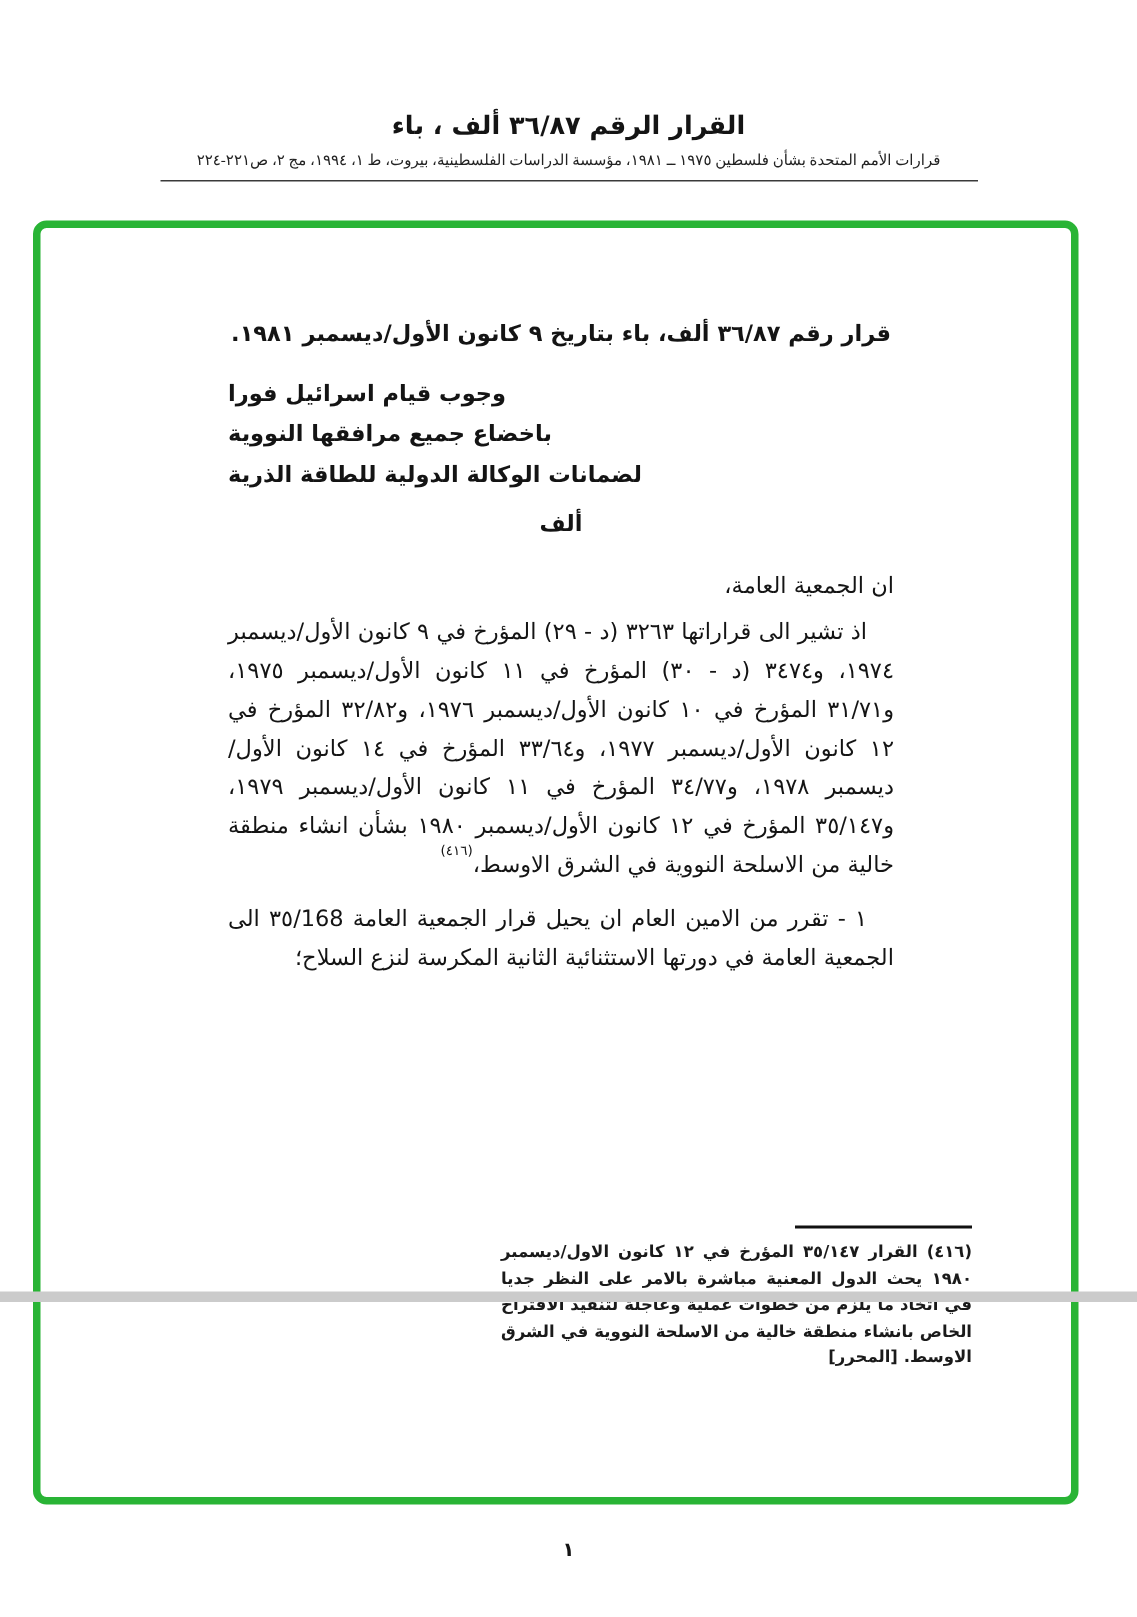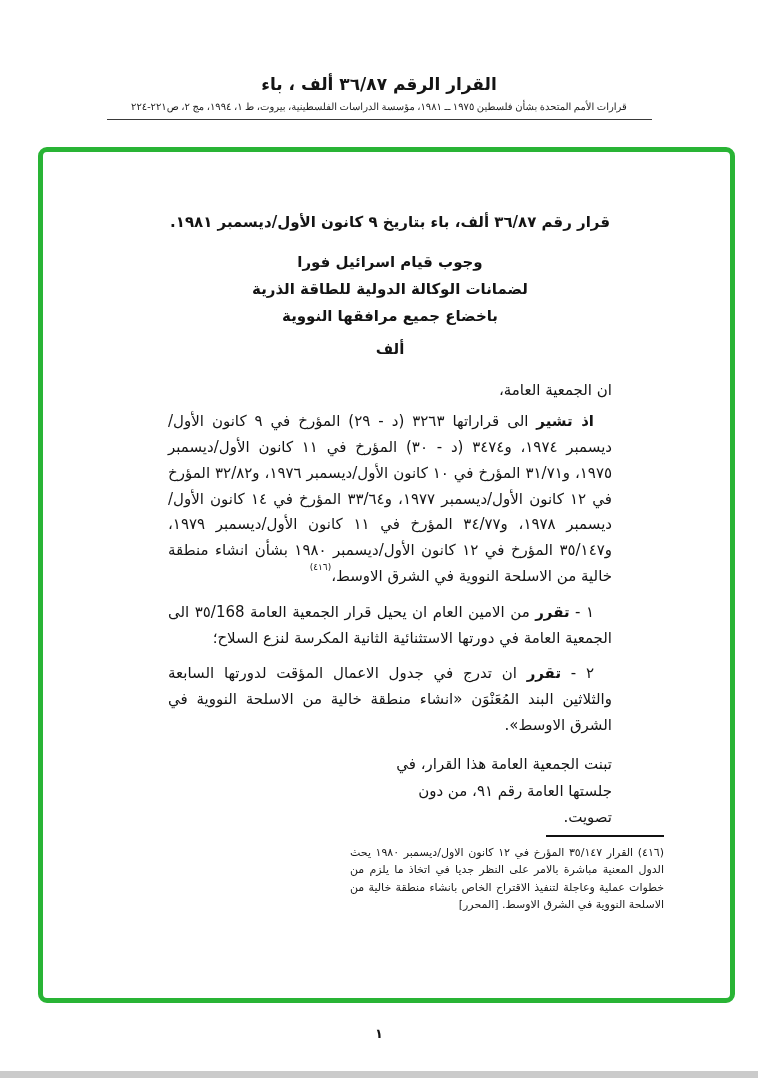--- a/index.html
+++ b/index.html
@@ -4,59 +4,59 @@
   <style>
     * { margin: 0; padding: 0; box-sizing: border-box; }
     html, body { background: #ffffff; }
     body {
       width: 758px; height: 1078px;
       font-family: "DejaVu Sans", sans-serif;
       color: #141414;
       position: relative;
       overflow: hidden;
     }
-    .sheet { width: 758px; height: 1078px; position: relative; background: #fff; }
+    .sheet { width: 758px; height: 868px; position: relative; background: #fff; }
 
     
     .top-header { text-align: center; padding-top: 74px; }
     .header-title {
       font-size: 17px; font-weight: bold; direction: rtl;
       letter-spacing: 0.5px;
     }
     .citation-wrap {
       width: 545px; margin: 7px auto 0;
       border-bottom: 1.5px solid #3a3a3a;
       padding-bottom: 7px;
     }
     .citation {
       font-size: 10px; direction: rtl; white-space: nowrap;
       color: #222;
       font-family: Liberation Serif, serif;
     }
 
     
     .green-box {
-      position: absolute; left: 38px; top: 147px;
+      position: absolute; left: 22px; top: 147px;
       width: 697px; height: 856px;
       border: 5px solid #29b435; border-radius: 9px;
       background: #fff;
     }
     .content {
       direction: rtl;
       padding: 58px 118px 0 125px;
       font-size: 15px;
       line-height: 1.72;
       text-align: right;
     }
     .doc-title { text-align: center; font-weight: bold; margin-bottom: 13px; }
     .subtitle-block { margin-bottom: 4px; }
-    .subtitle { text-align: center; font-weight: bold; line-height: 1.82; }
+    .subtitle { text-align: left; font-weight: bold; line-height: 1.82; }
     .section-label { text-align: center; font-weight: bold; margin: 6px 0 16px; }
     .opening { font-weight: normal; margin-bottom: 5px; }
-    .bold { font-weight: bold; }
+    .bold { font-weight: normal; }
     .para {
       text-align: justify;
       text-indent: 18px;
       margin-bottom: 10px;
     }
     .fn-ref { font-size: 9px; position: relative; top: -5px; }
     .adoption {
       width: 240px;
       margin-top: 12px;
       text-align: right;
@@ -66,20 +66,21 @@
     
     .footnote {
       position: absolute;
       right: 66px; bottom: 84px;
       width: 314px;
       direction: rtl;
       font-size: 11px;
       line-height: 1.6;
       text-align: justify;
       color: #1a1a1a;
+      font-weight: bold;
     }
     .footnote-rule {
       width: 118px;
       border-top: 2px solid #111;
       margin-bottom: 7px;
     }
 
     .page-number {
       position: absolute; top: 1026px; left: 0;
       width: 100%; text-align: center;
@@ -104,35 +105,33 @@
   </div>
 
   <div class="green-box">
 
     <div class="content" dir="rtl" lang="ar">
 
       <p class="doc-title">قرار رقم ٣٦/٨٧ ألف، باء بتاريخ ٩ كانون الأول/ديسمبر ١٩٨١.</p>
 
       <div class="subtitle-block">
         <p class="subtitle">وجوب قيام اسرائيل فورا</p>
+        <p class="subtitle">باخضاع جميع مرافقها النووية</p>
         <p class="subtitle">لضمانات الوكالة الدولية للطاقة الذرية</p>
-        <p class="subtitle">باخضاع جميع مرافقها النووية</p>
       </div>
 
       <p class="section-label">ألف</p>
 
       <p class="opening">ان الجمعية العامة،</p>
 
       <p class="para"><span class="bold">اذ تشير</span><span> الى قراراتها ٣٢٦٣ (د - ٢٩) المؤرخ في ٩ كانون الأول/ديسمبر ١٩٧٤، و٣٤٧٤ (د - ٣٠) المؤرخ في ١١ كانون الأول/ديسمبر ١٩٧٥، و٣١/٧١ المؤرخ في ١٠ كانون الأول/ديسمبر ١٩٧٦، و٣٢/٨٢ المؤرخ في ١٢ كانون الأول/ديسمبر ١٩٧٧، و٣٣/٦٤ المؤرخ في ١٤ كانون الأول/ديسمبر ١٩٧٨، و٣٤/٧٧ المؤرخ في ١١ كانون الأول/ديسمبر ١٩٧٩، و٣٥/١٤٧ المؤرخ في ١٢ كانون الأول/ديسمبر ١٩٨٠ بشأن انشاء منطقة خالية من الاسلحة النووية في الشرق الاوسط،</span><sup class="fn-ref">(٤١٦)</sup></p>
 
       <p class="para"><span>١ - </span><span class="bold">تقرر</span><span> من الامين العام ان يحيل قرار الجمعية العامة ٣٥/168 الى الجمعية العامة في دورتها الاستثنائية الثانية المكرسة لنزع السلاح؛</span></p>
 
-      <p class="para"><span>٢ - </span><span class="bold">تقرر</span><span> ان تدرج في جدول الاعمال المؤقت لدورتها السابعة والثلاثين البند المُعَنْوَن «انشاء منطقة خالية من الاسلحة النووية في الشرق الاوسط».</span></p>
 
-      <p class="adoption">تبنت الجمعية العامة هذا القرار، في جلستها العامة رقم ٩١، من دون تصويت.</p>
 
     </div>
 
     <div class="footnote">
       <div class="footnote-rule"></div>
       <p class="footnote-text"><span>(٤١٦)</span><span> القرار ٣٥/١٤٧ المؤرخ في ١٢ كانون الاول/ديسمبر ١٩٨٠ يحث الدول المعنية مباشرة بالامر على النظر جديا في اتخاذ ما يلزم من خطوات عملية وعاجلة لتنفيذ الاقتراح الخاص بانشاء منطقة خالية من الاسلحة النووية في الشرق الاوسط. [المحرر]</span></p>
     </div>
 
   </div>
 

